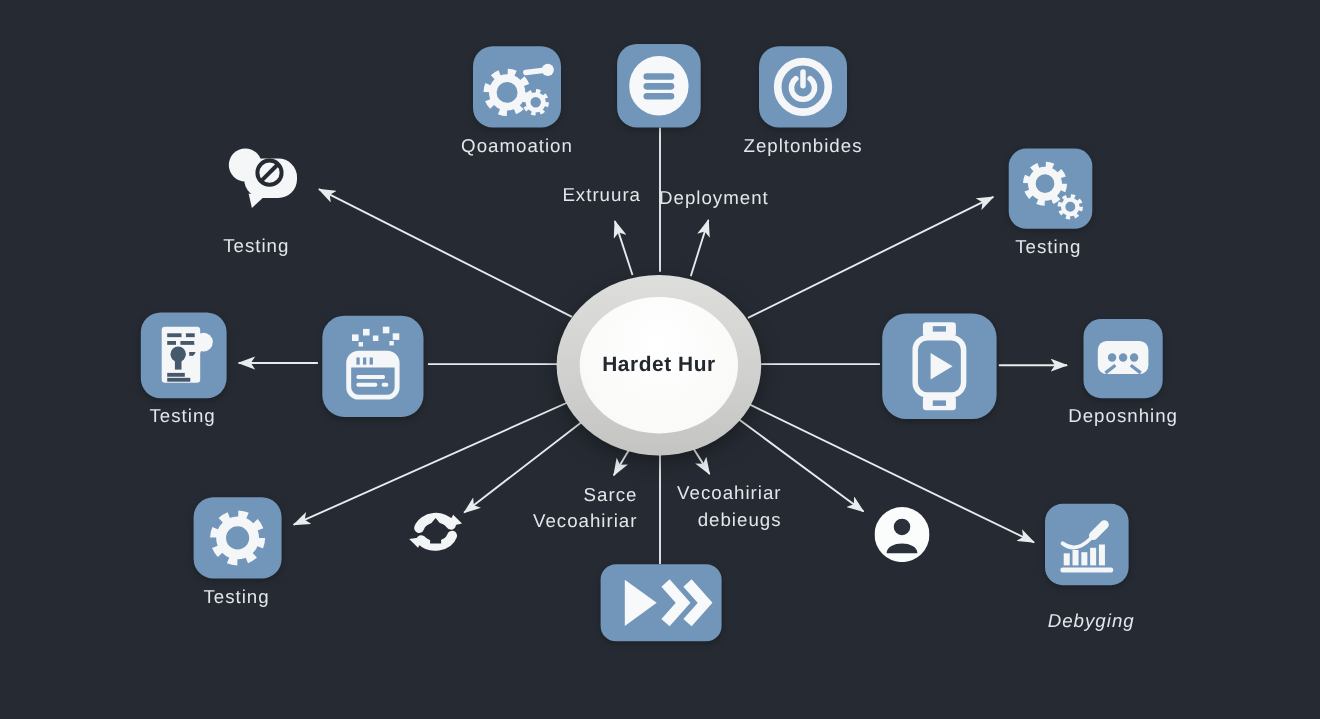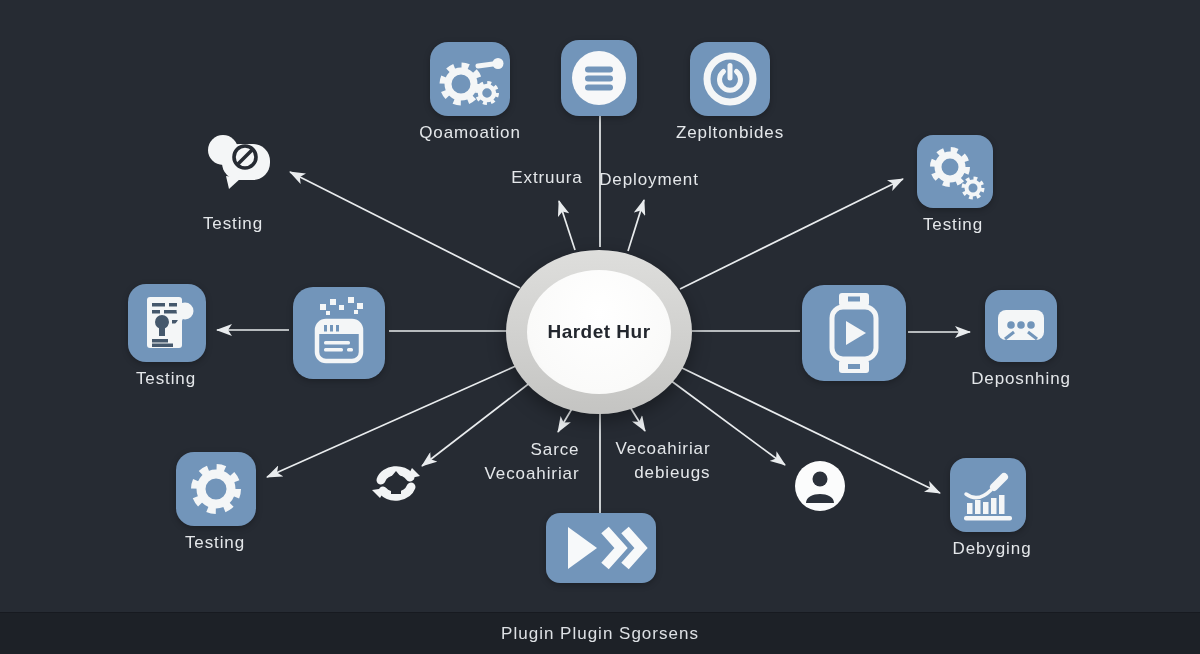--- a/index.html
+++ b/index.html
@@ -255,28 +255,25 @@
 
   <div class="lbl" style="left:470px;top:121px;">Qoamoation</div>
   <div class="lbl" style="left:730px;top:121px;">Zepltonbides</div>
   <div class="lbl" style="left:547px;top:166px;">Extruura</div>
   <div class="lbl" style="left:649px;top:168px;">Deployment</div>
   <div class="lbl" style="left:233px;top:212px;">Testing</div>
   <div class="lbl" style="left:166px;top:367px;">Testing</div>
   <div class="lbl" style="left:953px;top:213px;">Testing</div>
   <div class="lbl" style="left:1021px;top:367px;">Deposnhing</div>
   <div class="lbl" style="left:215px;top:531px;">Testing</div>
-  <div class="lbl" style="left:992px;top:537px;">Debyging</div>
+  <div class="lbl" style="left:992px;top:553px;font-style:italic;">Debyging</div>
 
   <div class="lbl" style="left:532px;top:438px;">
     <div>Sarce</div>
     <div>Vecoahiriar</div>
   </div>
   <div class="lbl" style="left:663px;top:437px;">
     <div>Vecoahiriar</div>
     <div>debieugs</div>
   </div>
 
-  <div id="footer-bar">
-    <span id="footer-text">Plugin Plugin Sgorsens</span>
-  </div>
 
 </div>
 
 </body></html>

